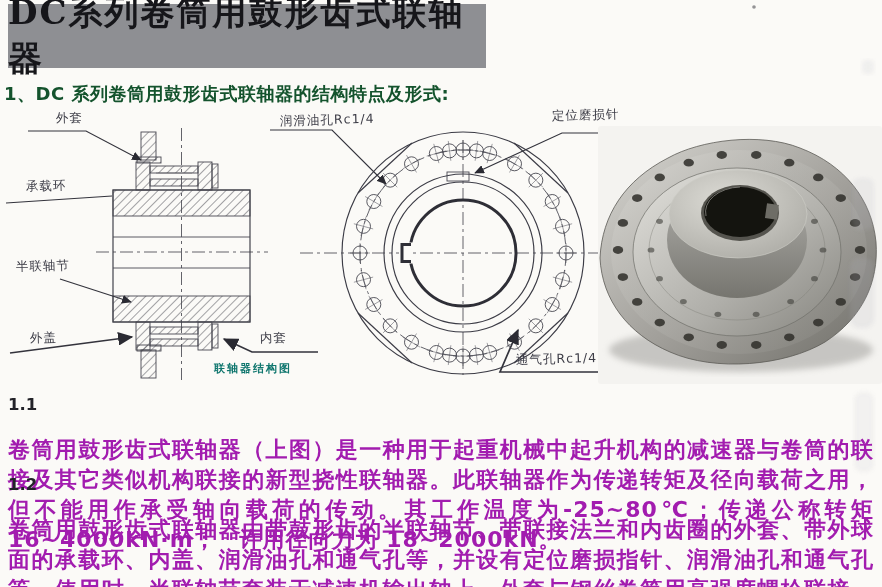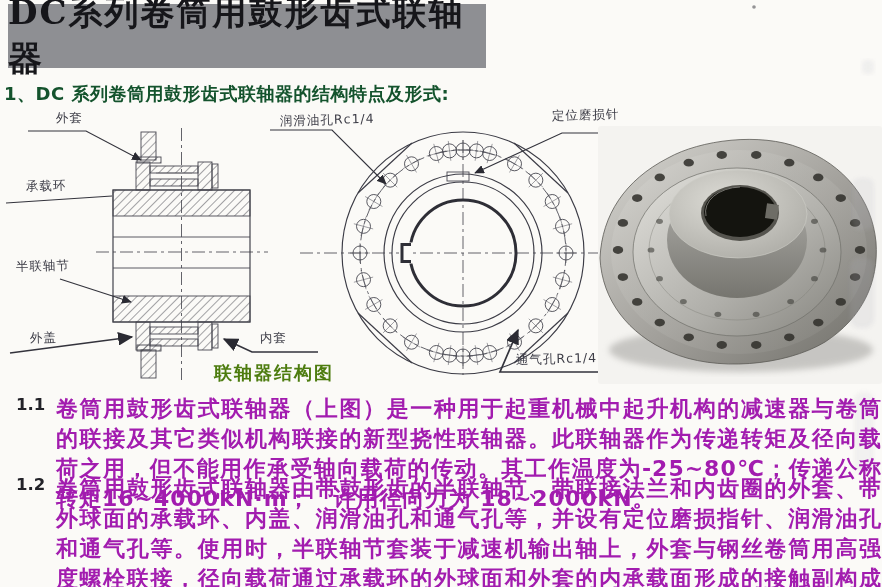--- a/index.html
+++ b/index.html
@@ -5,22 +5,22 @@
   html,body{margin:0;padding:0;background:#e8e8e6;}
   .page{position:relative;width:882px;height:587px;background:#fbfaf7;overflow:hidden;
         font-family:"DejaVu Sans","Liberation Sans",sans-serif;color:#222228;}
   .banner{position:absolute;left:8px;top:4px;width:478px;height:64px;background:#8e8f93;
           display:flex;align-items:center;justify-content:center;
           font-family:"DejaVu Serif","Liberation Serif",serif;font-weight:bold;
           font-size:34px;letter-spacing:2px;color:#16161a;}
   .heading{position:absolute;left:4px;top:82px;font-size:18px;font-weight:700;color:#14532d;letter-spacing:.5px;}
   .figwrap{position:absolute;left:0;top:0;width:882px;height:587px;}
   .dlabel{position:absolute;font-size:12.5px;color:#3d3d47;letter-spacing:1px;transform:rotate(-1.5deg);white-space:nowrap;}
-  .caption{position:absolute;left:214px;top:361px;font-size:18px;font-weight:700;color:#4d7c0f;letter-spacing:2px;}
-  .para{position:absolute;left:16px;width:866px;display:flex;}
+  .caption{position:absolute;left:214px;top:361px;font-size:11px;font-weight:700;color:#0f766e;letter-spacing:2px;}
+  .para{position:absolute;left:8px;width:866px;display:flex;flex-direction:column;}
   .para .num{flex:0 0 40px;font-size:16.5px;font-weight:700;padding-top:1px;}
   .para .txt{flex:1;font-size:22px;font-weight:600;line-height:30px;letter-spacing:1px;text-align:justify;color:#a21caf;}
   .p1{top:394px;}
   .p2{top:474px;}
   .ln{stroke:#3b3b45;stroke-width:1.15;fill:none;}
   .thin{stroke:#474750;stroke-width:.9;fill:none;}
   .hair{stroke:#55555e;stroke-width:.55;}
   .dash{stroke-dasharray:13 4 3 4;stroke-width:.85;}
   .heavy{stroke:#2e2e36;stroke-width:3;fill:none;}
   .leader{stroke:#33333c;stroke-width:1.1;fill:none;}

